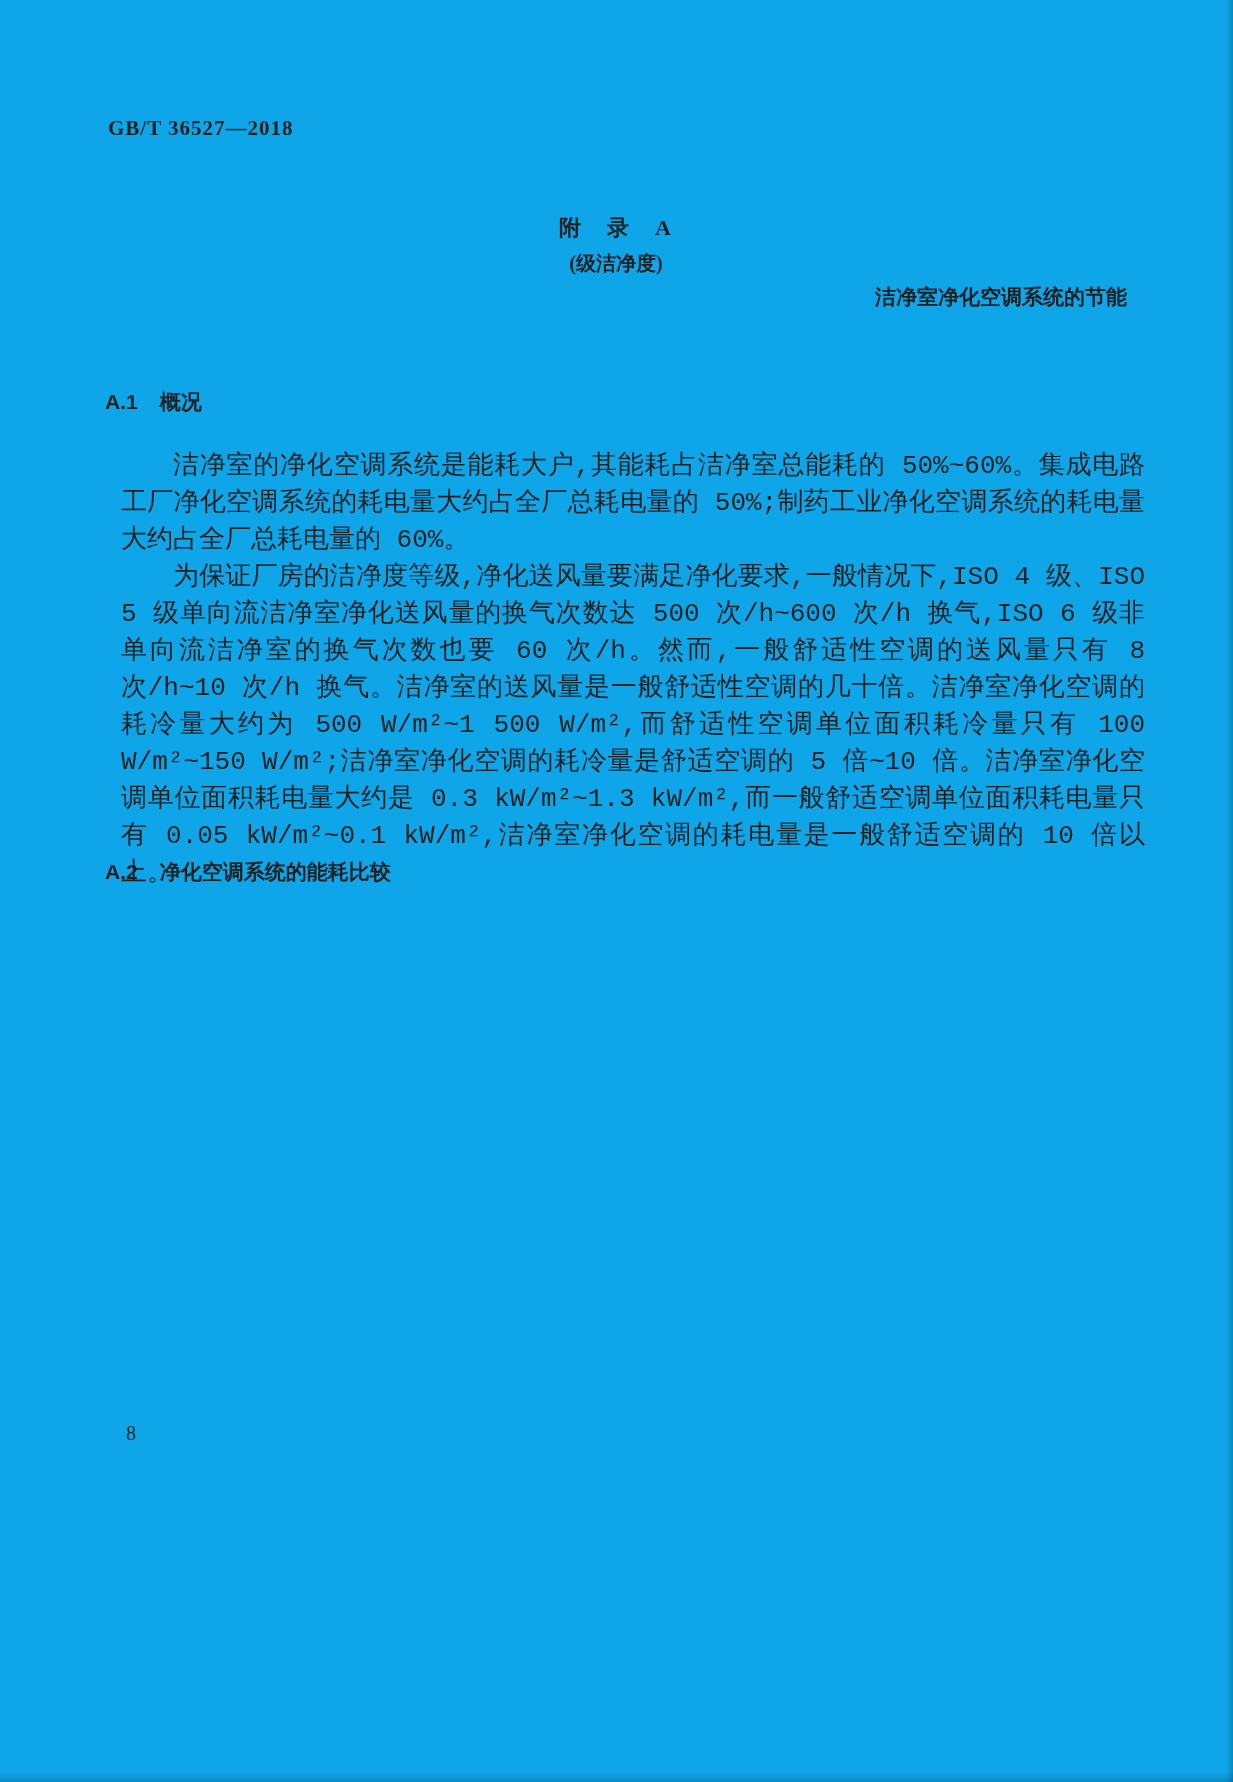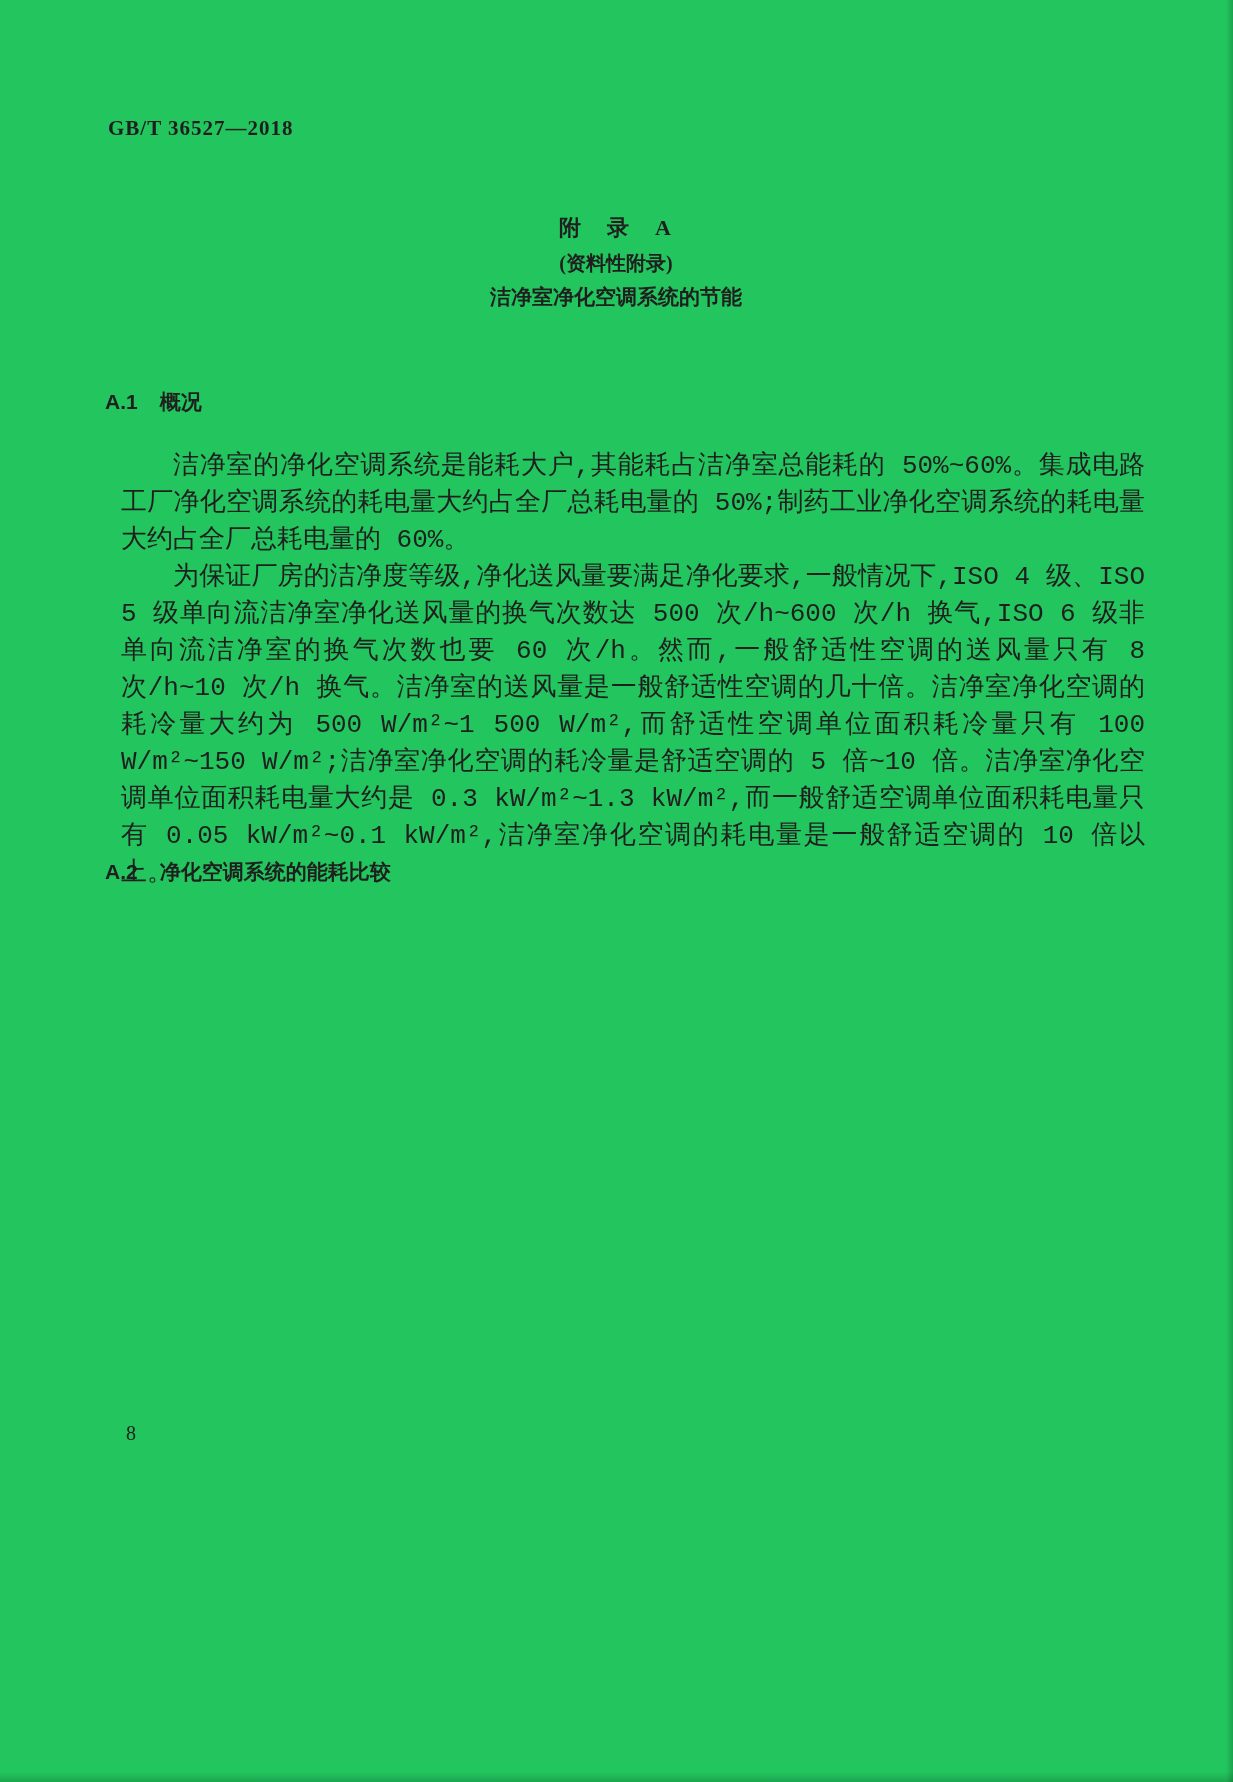--- a/index.html
+++ b/index.html
@@ -1,19 +1,19 @@
 <!DOCTYPE html>
 <html><head>
 <meta charset="utf-8">
 <style>
   html,body { margin:0; padding:0; background:#e9e9e9; }
   .page {
     position:relative;
     width:1233px; height:1782px;
-    background:#22c55e;
+    background:#0ea5e9;
     font-family:"Liberation Serif","DejaVu Serif",serif;
     color:#1f1f1f;
     overflow:hidden;
     box-sizing:border-box;
   }
   .scan-edge-right {
     position:absolute; top:0; right:0; width:7px; height:100%;
     background:linear-gradient(to right, rgba(0,0,0,0), rgba(0,0,0,0.18));
   }
   .scan-edge-bottom {
@@ -23,21 +23,21 @@
   .doc-header {
     position:absolute; left:108px; top:116px;
     font-size:21px; font-weight:bold; letter-spacing:1px;
   }
   .title-block {
     position:absolute; left:105px; top:210px; width:1022px;
     text-align:center; font-weight:bold;
   }
   .title-line1 { font-size:22px; line-height:36px; letter-spacing:2px; }
   .title-line2 { font-size:20px; line-height:34px; }
-  .title-line3 { font-size:21px; line-height:34px; }
+  .title-line3 { font-size:21px; line-height:34px;text-align:right; }
   .section-heading {
     position:absolute; left:105px;
     font-size:21px; font-weight:bold;
     font-family:"Liberation Sans","DejaVu Sans",sans-serif;
   }
   .heading-a1 { top:388px; }
   .heading-a2 { top:833px;margin-top:25px; }
   .section-heading .sec-num { margin-right:22px; letter-spacing:0; }
   .body-copy {
     position:absolute; left:121px; width:1024px;
@@ -55,21 +55,21 @@
 </style>
 </head>
 <body>
 
 <div class="page">
 
   <div class="doc-header">GB/T 36527—2018</div>
 
   <div class="title-block">
     <div class="title-line1">附　录　A</div>
-    <div class="title-line2">(资料性附录)</div>
+    <div class="title-line2">(级洁净度)</div>
     <div class="title-line3">洁净室净化空调系统的节能</div>
   </div>
 
   <div class="section-heading heading-a1">
     <span class="sec-num">A.1</span><span>概况</span>
   </div>
 
   <div class="body-copy copy-a1">
     <p>洁净室的净化空调系统是能耗大户,其能耗占洁净室总能耗的 50%~60%。集成电路工厂净化空调系统的耗电量大约占全厂总耗电量的 50%;制药工业净化空调系统的耗电量大约占全厂总耗电量的 60%。</p>
     <p>为保证厂房的洁净度等级,净化送风量要满足净化要求,一般情况下,ISO 4 级、ISO 5 级单向流洁净室净化送风量的换气次数达 500 次/h~600 次/h 换气,ISO 6 级非单向流洁净室的换气次数也要 60 次/h。然而,一般舒适性空调的送风量只有 8 次/h~10 次/h 换气。洁净室的送风量是一般舒适性空调的几十倍。洁净室净化空调的耗冷量大约为 500 W/m²~1 500 W/m²,而舒适性空调单位面积耗冷量只有 100 W/m²~150 W/m²;洁净室净化空调的耗冷量是舒适空调的 5 倍~10 倍。洁净室净化空调单位面积耗电量大约是 0.3 kW/m²~1.3 kW/m²,而一般舒适空调单位面积耗电量只有 0.05 kW/m²~0.1 kW/m²,洁净室净化空调的耗电量是一般舒适空调的 10 倍以上。</p>

